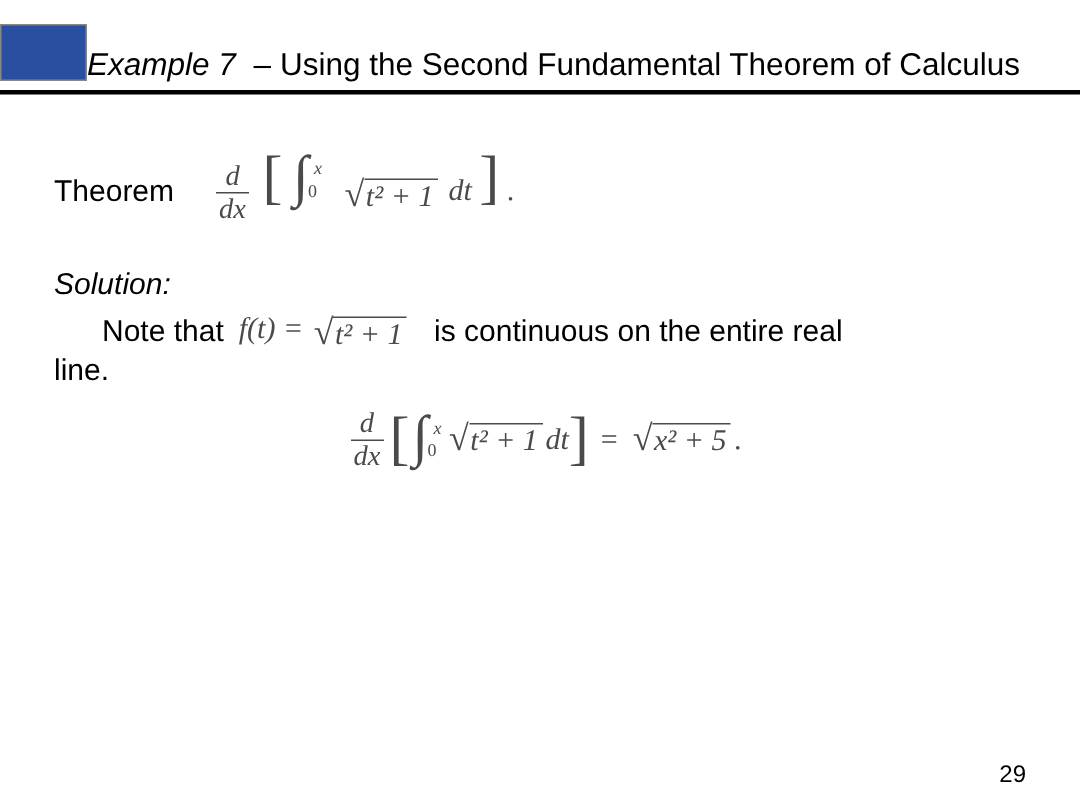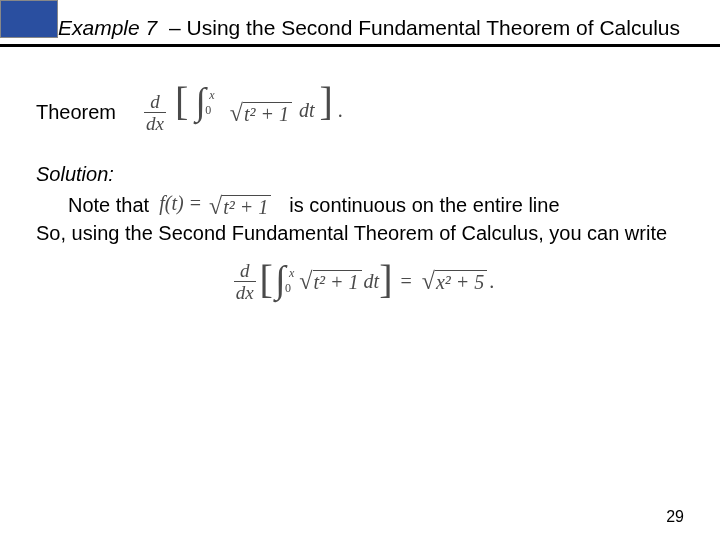--- a/index.html
+++ b/index.html
@@ -10,21 +10,21 @@
     background: #fff;
     font-family: Arial, Helvetica, sans-serif;
     font-size: 20px;
     color: #000;
     position: relative;
     overflow: hidden;
   }
   .header-bar {
     position: relative;
     height: 52px;
-    margin-top: 8px;
+    margin-top: 24px;
   }
   .header-blue-rect {
     position: absolute;
     left: 0;
     top: -8px;
     width: 56px;
     height: 36px;
     background: #2a4fa0;
     border: 1px solid #888;
   }
@@ -209,24 +209,26 @@
     <span>Note that</span>
     <span style="width:10px"></span>
     <span class="math math-gray">
       <span class="ital">f(t) = </span>
       <span class="sqrt-wrap">
         <span class="sqrt-sym">√</span>
         <span class="sqrt-body ital">t² + 1</span>
       </span>
     </span>
     <span style="width:16px"></span>
-    <span> is continuous on the entire line</span>
-  </div>
-
-  <div class="row" style="display:block;margin-top:2px;line-height:1.35">So, using the Second Fundamental Theorem of Calculus, you can write</div>
+    <span> is continuous on the entire real</span>
+  </div>
+  <div class="row" style="margin-top:2px">
+    <span>line.</span>
+  </div>
+
 
   <div class="eq-center">
     <span class="math math-gray" style="display:flex;align-items:center">
       <span class="frac">
         <span class="num ital">d</span>
         <span class="bar"></span>
         <span class="den ital">dx</span>
       </span>
       <span class="bracket-sm">[</span>
       <span class="int-wrap">

